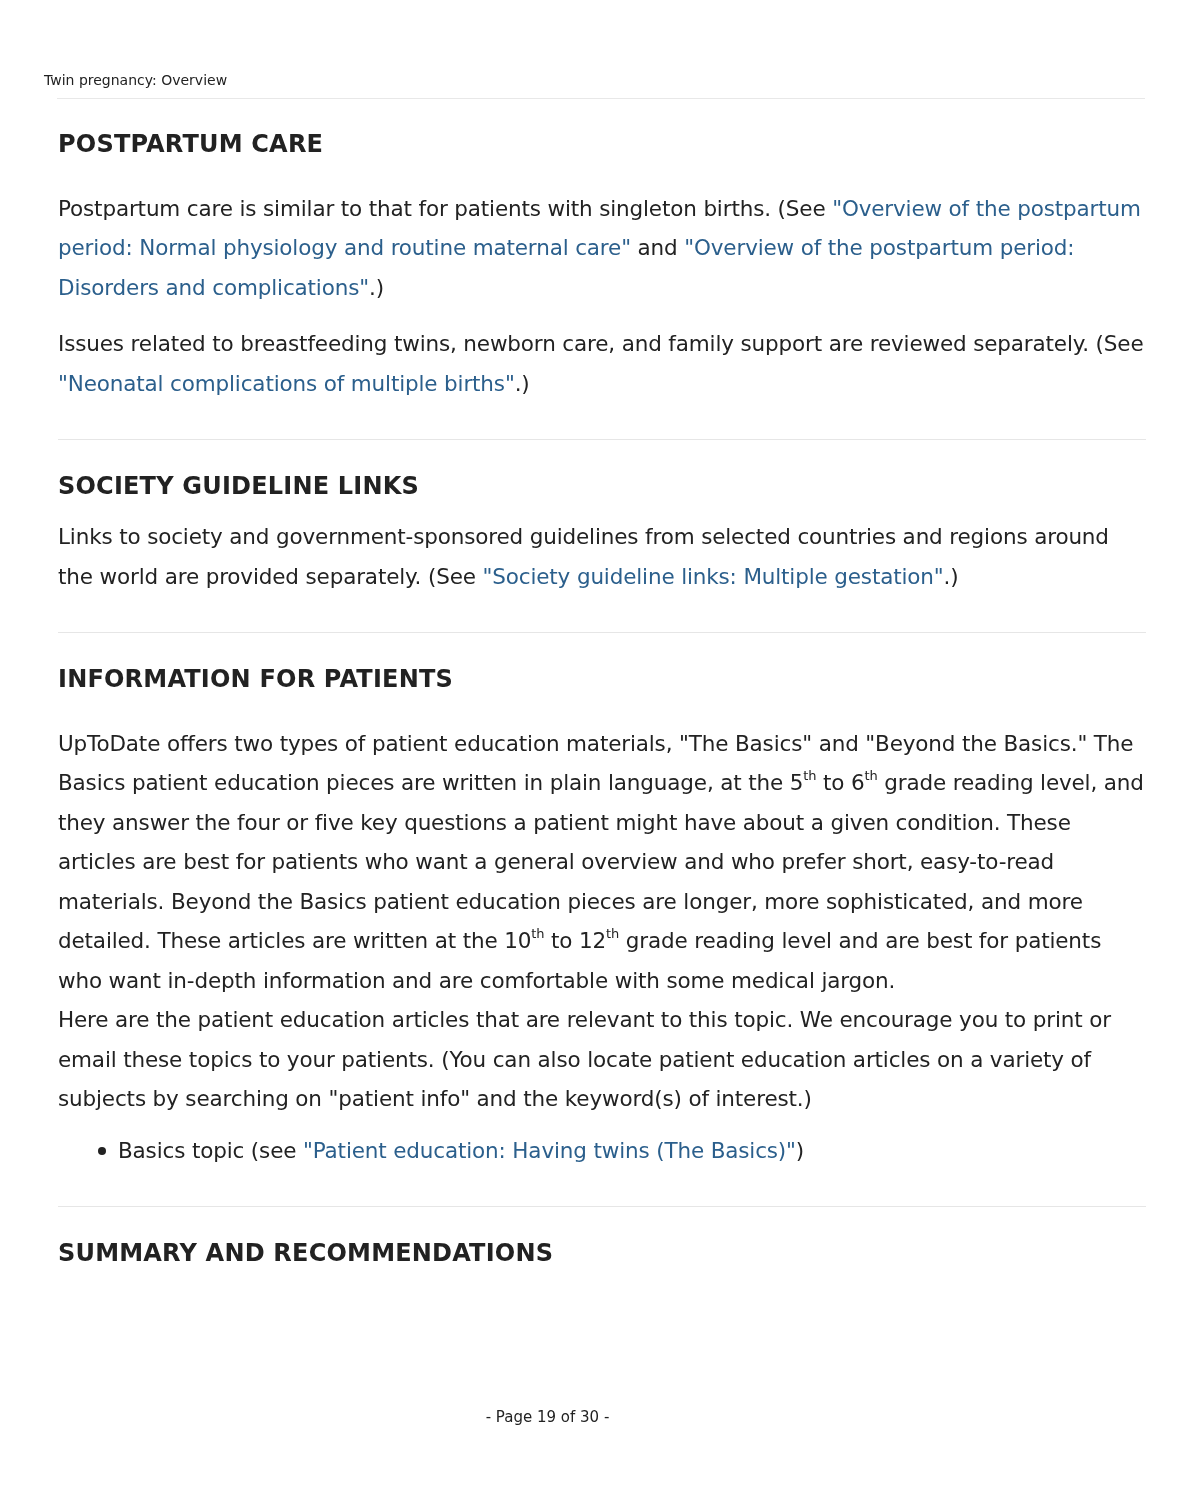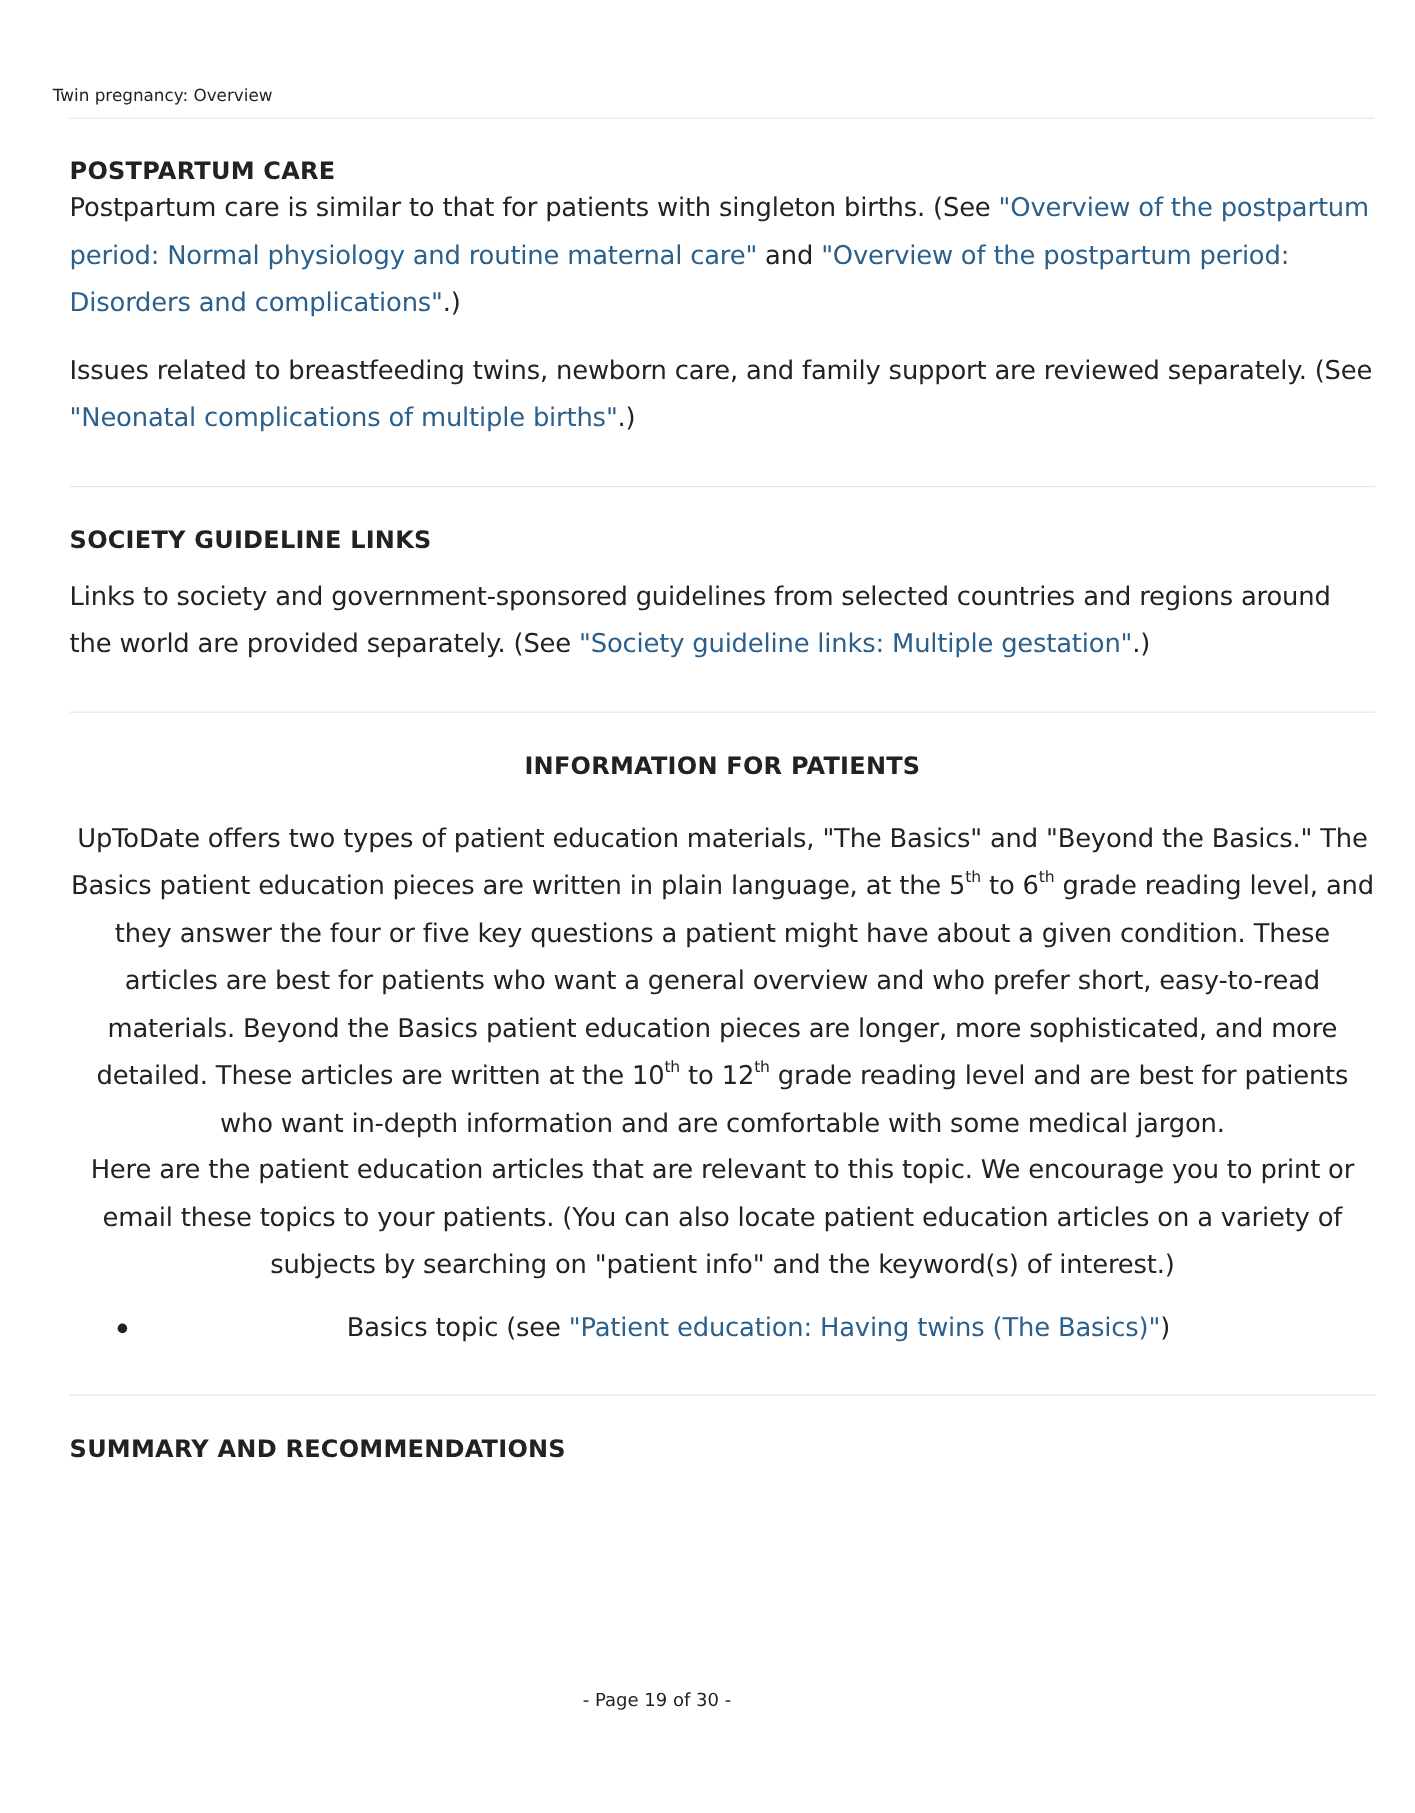--- a/index.html
+++ b/index.html
@@ -31,21 +31,21 @@
       height: 1px;
       background: #e8e8e8;
     }
     .content {
       position: absolute;
       left: 58px;
       top: 100px;
       width: 1088px;
     }
     h2.section-title {
-      font-size: 20px;
+      font-size: 24px;
       font-weight: bold;
       margin: 0;
       color: #222;
       letter-spacing: 0.2px;
       line-height: 1.2;
     }
     p.body-text {
       margin: 0;
       font-size: 21.5px;
       line-height: 39.5px;
@@ -102,34 +102,34 @@
 </head>
 <body>
 
 <div class="running-header">Twin pregnancy: Overview</div>
 <div class="header-rule"></div>
 
 <div class="content">
 
   <section style="padding-top:30px;">
     <h2 class="section-title">POSTPARTUM CARE</h2>
-    <p class="body-text" style=""><span>Postpartum care is similar to that for patients with singleton births. (See </span><a class="link" href="#">"Overview of the postpartum period: Normal physiology and routine maternal care"</a><span> and </span><a class="link" href="#">"Overview of the postpartum period: Disorders and complications"</a><span>.)</span></p>
+    <p class="body-text" style="margin-top:30px;"><span>Postpartum care is similar to that for patients with singleton births. (See </span><a class="link" href="#">"Overview of the postpartum period: Normal physiology and routine maternal care"</a><span> and </span><a class="link" href="#">"Overview of the postpartum period: Disorders and complications"</a><span>.)</span></p>
     <p class="body-text" style="margin-top:17px;"><span>Issues related to breastfeeding twins, newborn care, and family support are reviewed separately. (See </span><a class="link" href="#">"Neonatal complications of multiple births"</a><span>.)</span></p>
   </section>
 
   <div class="divider" style="margin-top:36px;"></div>
 
   <section style="padding-top:32px;">
     <h2 class="section-title">SOCIETY GUIDELINE LINKS</h2>
     <p class="body-text" style="margin-top:16px;"><span>Links to society and government-sponsored guidelines from selected countries and regions around the world are provided separately. (See </span><a class="link" href="#">"Society guideline links: Multiple gestation"</a><span>.)</span></p>
   </section>
 
   <div class="divider" style="margin-top:36px;"></div>
 
-  <section style="padding-top:32px;text-align:center;">
+  <section style="padding-top:32px;">
     <h2 class="section-title">INFORMATION FOR PATIENTS</h2>
     <p class="body-text" style="margin-top:30px;"><span>UpToDate offers two types of patient education materials, "The Basics" and "Beyond the Basics." The Basics patient education pieces are written in plain language, at the 5</span><sup>th</sup><span> to 6</span><sup>th</sup><span> grade reading level, and they answer the four or five key questions a patient might have about a given condition. These articles are best for patients who want a general overview and who prefer short, easy-to-read materials. Beyond the Basics patient education pieces are longer, more sophisticated, and more detailed. These articles are written at the 10</span><sup>th</sup><span> to 12</span><sup>th</sup><span> grade reading level and are best for patients who want in-depth information and are comfortable with some medical jargon.</span></p>
     <p class="body-text" style=""><span>Here are the patient education articles that are relevant to this topic. We encourage you to print or email these topics to your patients. (You can also locate patient education articles on a variety of subjects by searching on "patient info" and the keyword(s) of interest.)</span></p>
     <ul class="bullets" style="margin-top:12px;">
       <li><span class="bullet"></span><span>Basics topic (see </span><a class="link" href="#">"Patient education: Having twins (The Basics)"</a><span>)</span></li>
     </ul>
   </section>
 
   <div class="divider" style="margin-top:36px;"></div>
 

